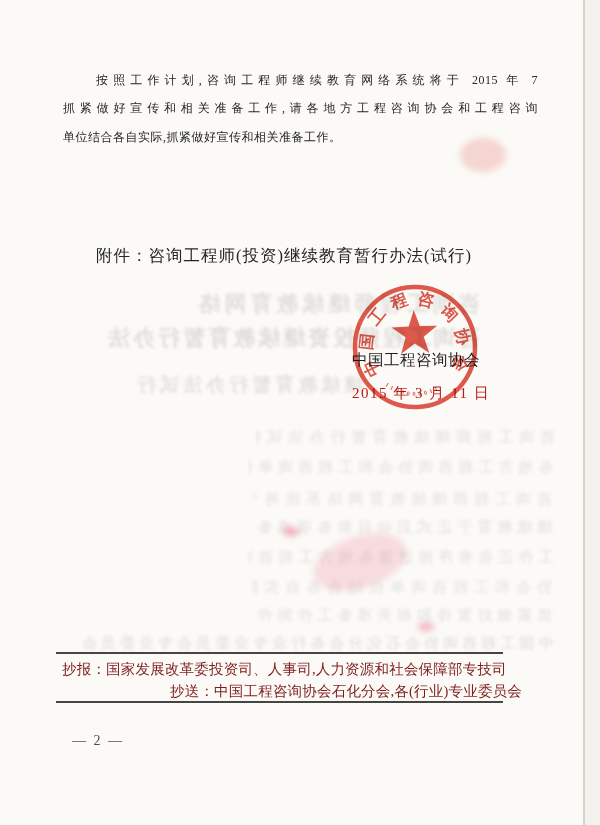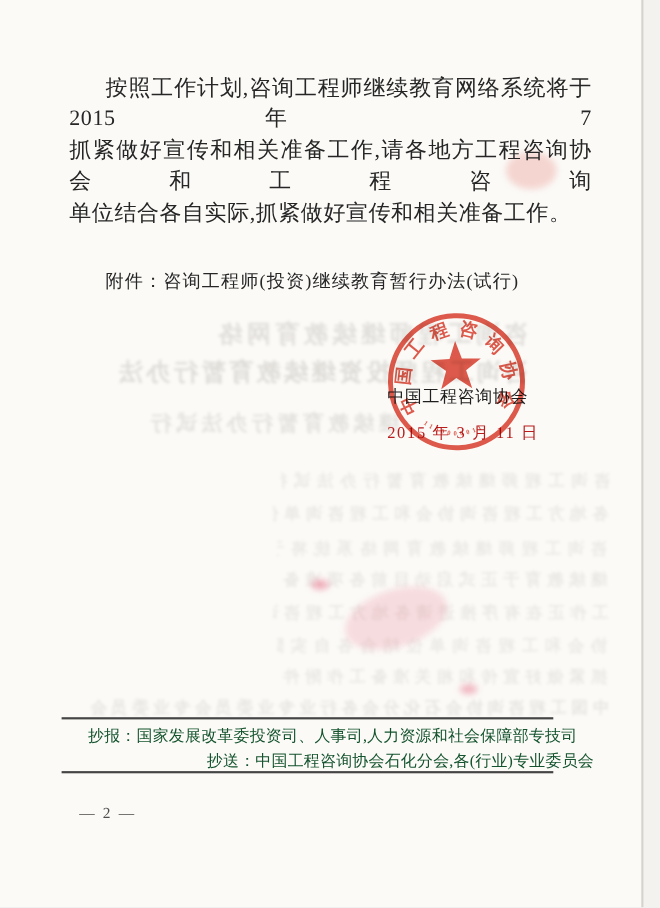--- a/index.html
+++ b/index.html
@@ -7,40 +7,40 @@
     position:relative;width:600px;height:825px;margin:0 auto;
     background:#fbfaf7;overflow:hidden;
     font-family:"Liberation Serif","DejaVu Serif",serif;
     color:#262626;
   }
   
   .edge-line{position:absolute;left:583px;top:0;width:2px;height:825px;background:#d6d3cd;}
   .edge-band{position:absolute;left:585px;top:0;width:15px;height:825px;background:#f4f2ee;}
 
   
-  .bodytext{position:absolute;left:63px;top:66px;width:475px;font-size:20px;line-height:28.4px;letter-spacing:.5px;}
+  .bodytext{position:absolute;left:63px;top:66px;width:475px;font-size:12px;line-height:28.4px;letter-spacing:.5px;}
   .bodytext .bline{text-align:justify;text-align-last:justify;}
   .bodytext .bline.first{text-indent:33px;}
   .bodytext .bline.last{text-align-last:left;}
 
   .attachment{position:absolute;left:63px;top:197px;width:500px;font-size:16.5px;letter-spacing:1px;text-indent:33px;margin-top:48px;}
 
   
   .sig-org{position:absolute;left:352px;top:350px;font-size:15.5px;letter-spacing:.5px;color:#1f1f1f;white-space:nowrap;}
   .sig-date{position:absolute;left:352px;top:384px;font-size:15px;letter-spacing:1.5px;color:#b91c1c;white-space:nowrap;}
 
   
   .seal{position:absolute;left:348px;top:280px;width:134px;height:134px;mix-blend-mode:multiply;opacity:.88;transform:rotate(-2deg);}
   .seal text{font-family:"Liberation Serif","DejaVu Serif",serif;font-weight:bold;}
 
   
   .rule{position:absolute;left:56px;width:447px;height:2px;background:#454545;}
   .rule.top{top:652px;}
   .rule.bottom{top:701px;}
-  .cc{position:absolute;left:80px;width:460px;font-size:14.5px;color:#14532d;white-space:nowrap;letter-spacing:.2px;}
+  .cc{position:absolute;left:62px;width:460px;font-size:14.5px;color:#7f1d1d;white-space:nowrap;letter-spacing:.2px;}
   .cc.l1{top:660px;}
   .cc.l2{top:682px;text-align:right;}
 
   .pagenum{position:absolute;left:72px;top:733px;font-size:14px;letter-spacing:2px;color:#4d4d4d;}
 
   
   .ghost{position:absolute;transform:scaleX(-1);filter:blur(1.6px);color:#7d756b;font-weight:bold;white-space:nowrap;overflow:hidden;pointer-events:none;}
   .g1{left:145px;top:289px;width:335px;font-size:22px;opacity:.20;letter-spacing:4px;}
   .g2{left:88px;top:323px;width:392px;font-size:22px;opacity:.22;letter-spacing:3px;}
   .g3{left:118px;top:372px;width:245px;font-size:19px;opacity:.18;letter-spacing:4px;}

